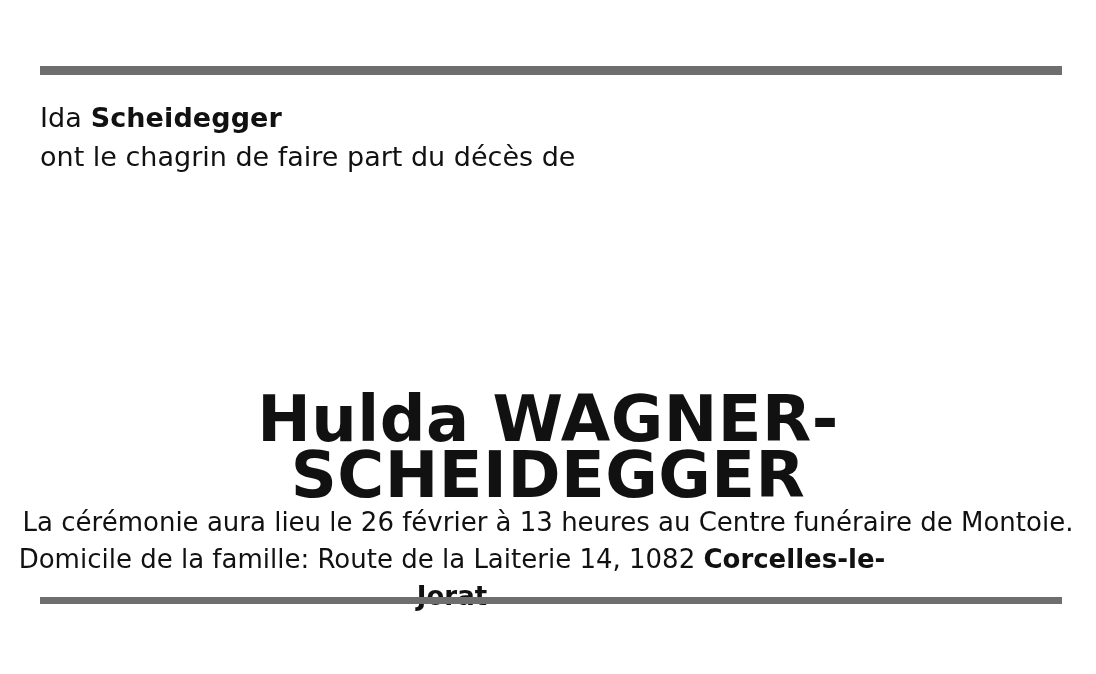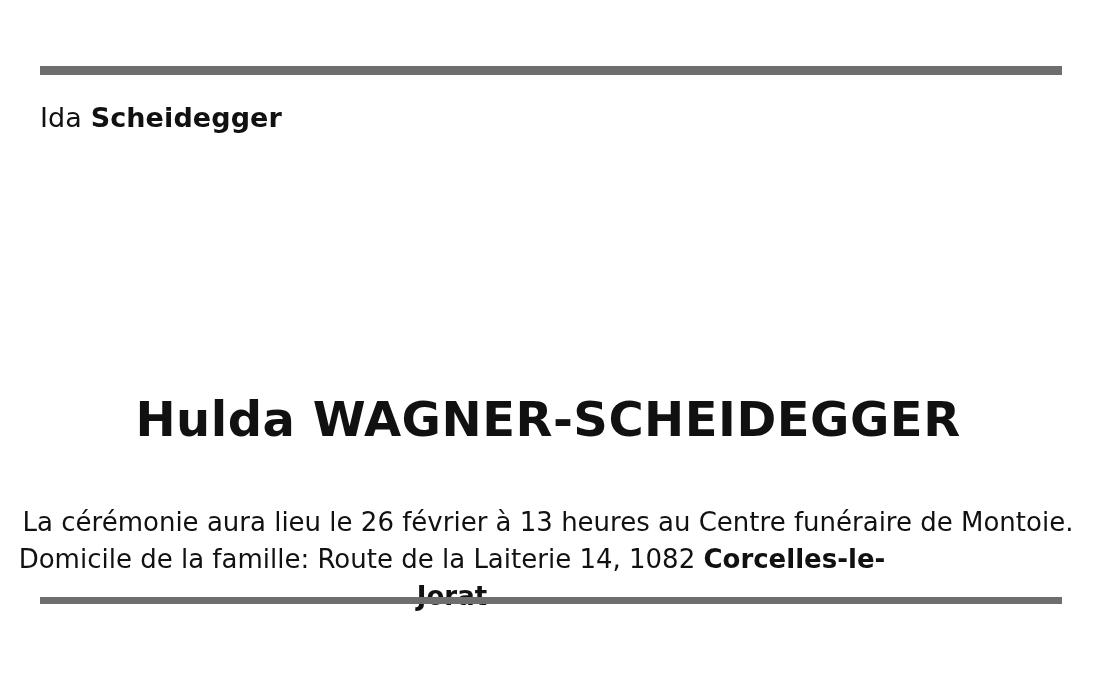--- a/index.html
+++ b/index.html
@@ -54,21 +54,21 @@
     font-weight: 400;
     white-space: nowrap;
   }
 
   .deceased-name {
     position: absolute;
     left: 0;
     top: 391px;
     width: 1096px;
     text-align: center;
-    font-size: 48px;
+    font-size: 64px;
     font-weight: 700;
     letter-spacing: 0.5px;
     line-height: 56px;
   }
   .dates {
     position: absolute;
     left: 0;
     top: 454px;
     width: 1096px;
     text-align: center;
@@ -101,20 +101,21 @@
 </style>
 </head>
 <body>
 
 <div class="notice">
 
   <div class="rule rule-top" style="background: rgb(110, 110, 110);"></div>
 
   <div class="mourners">
     <div class="mourner-line"><span>Ida </span><b>Scheidegger</b><span></span></div>
+    <div class="announce-line">ont le chagrin de faire part du décès de</div>
   </div>
 
   <div class="deceased-name">Hulda WAGNER-SCHEIDEGGER</div>
 
   <div class="ceremony">La cérémonie aura lieu le 26 février à 13 heures au Centre funéraire de Montoie.</div>
   <div class="domicile"><span>Domicile de la famille: Route de la Laiterie 14, 1082 </span><b>Corcelles-le-Jorat</b></div>
 
   <div class="rule rule-bottom" style="background: rgb(110, 110, 110);"></div>
 </div>
 

